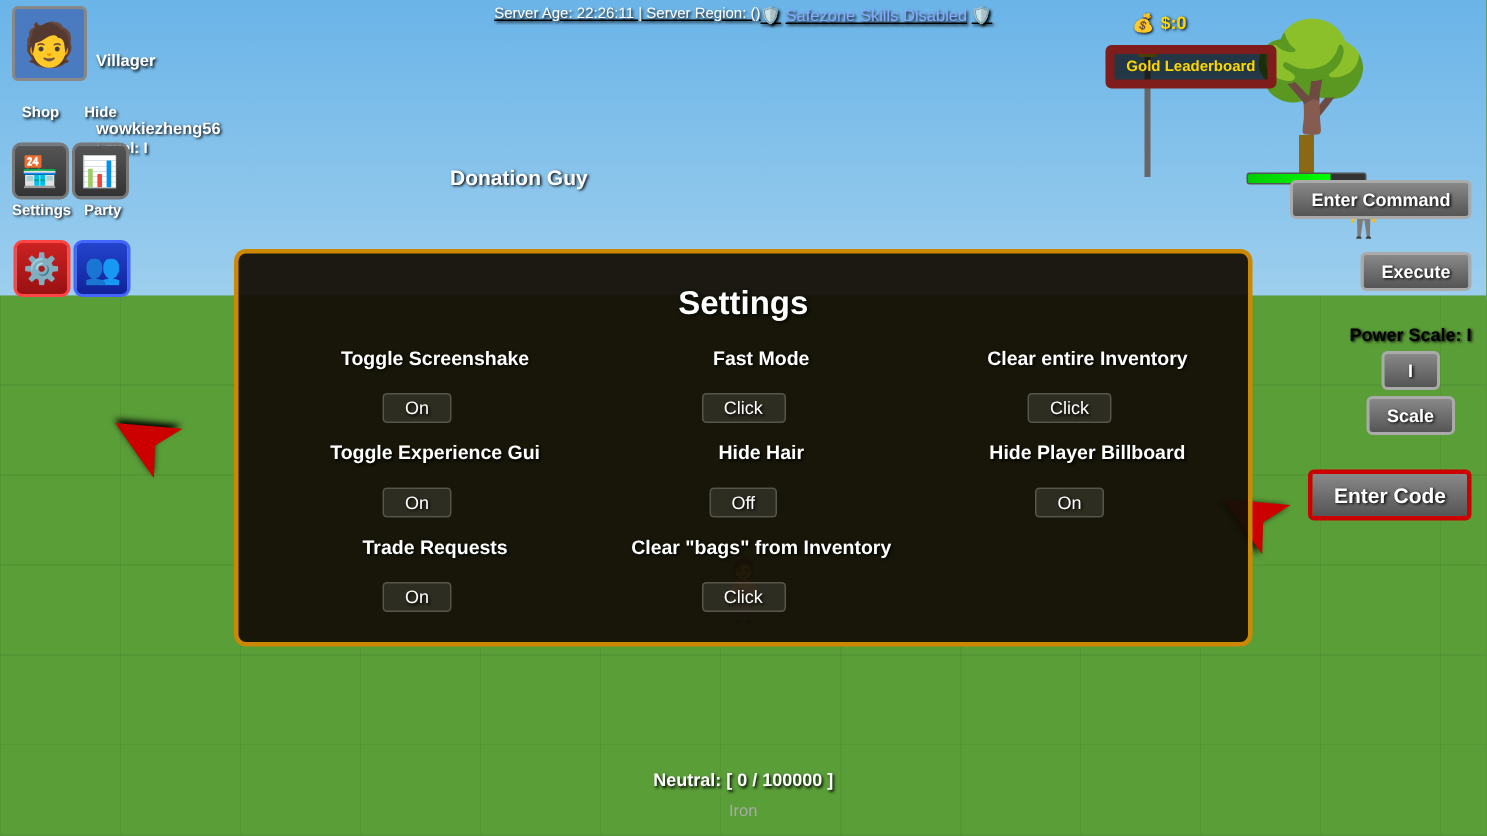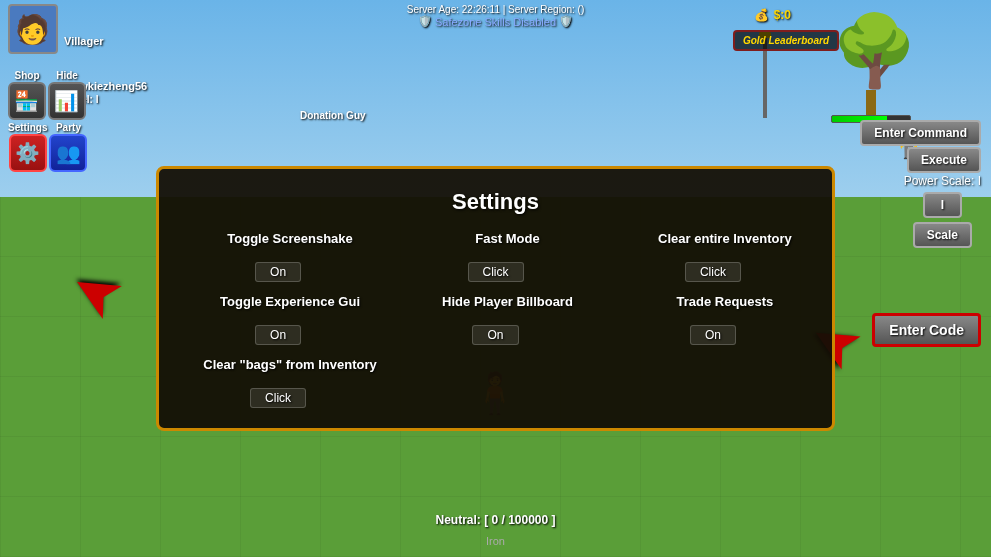--- a/index.html
+++ b/index.html
@@ -154,23 +154,24 @@
       font-weight: bold;
     }
 
     
     .center-top {
       position: absolute;
       top: 4px;
       left: 50%;
       transform: translateX(-50%);
       display: flex;
-      flex-direction: column;
-      align-items: center;
-      z-index: 10;
+      flex-direction: row;
+      align-items: flex-start;
+      z-index: 10;
+      text-decoration: underline;
     }
     .server-info {
       color: white;
       font-size: 10px;
       text-shadow: 1px 1px 2px black;
     }
     .safezone-text {
       color: #88aaff;
       font-size: 11px;
       text-shadow: 1px 1px 2px black;
@@ -207,21 +208,21 @@
 
     .sidebar-row {
       display: flex;
       gap: 2px;
     }
 
     .sidebar-item {
       display: flex;
       flex-direction: column;
       align-items: center;
-      gap: 1px;
+      gap: 14px;
     }
 
     .sidebar-label {
       color: white;
       font-size: 10px;
       text-shadow: 1px 1px 2px black;
       font-weight: bold;
     }
 
     .sidebar-btn {
@@ -249,21 +250,21 @@
     }
 
     
     .right-panel {
       position: absolute;
       right: 10px;
       top: 120px;
       z-index: 10;
       display: flex;
       flex-direction: column;
-      gap: 1px;
+      gap: 22px;
       align-items: flex-end;
     }
 
     .cmd-btn {
       background: linear-gradient(180deg, #888 0%, #555 100%);
       border: 2px solid #aaa;
       border-radius: 4px;
       color: white;
       font-size: 12px;
       font-weight: bold;
@@ -273,23 +274,23 @@
       white-space: nowrap;
     }
 
     .power-scale-container {
       display: flex;
       flex-direction: column;
       align-items: center;
       gap: 4px;
     }
     .power-scale-label {
-      color: #ffffff;
+      color: #000000;
       font-size: 12px;
-      font-weight: normal;
+      font-weight: bold;
       text-shadow: 1px 1px 2px black;
     }
     .power-scale-box {
       background: linear-gradient(180deg, #888 0%, #555 100%);
       border: 2px solid #aaa;
       border-radius: 4px;
       color: white;
       font-size: 12px;
       font-weight: bold;
       padding: 4px 16px;
@@ -395,40 +396,39 @@
       transform: translateX(-50%);
       color: #aaa;
       font-size: 11px;
       z-index: 10;
     }
 
     
     .leaderboard-sign {
       position: absolute;
       top: 30px;
-      right: 152px;
+      right: 140px;
       z-index: 5;
       background: rgba(0,0,0,0.7);
-      border: 2px solid #7f1d1d;
+      border: 6px solid #7f1d1d;
       border-radius: 4px;
       padding: 3px 8px;
       color: #FFD700;
       font-size: 10px;
       font-weight: bold;
-      font-style: italic;
     }
 
     
     .donation-sign {
       position: absolute;
       top: 110px;
       left: 300px;
       z-index: 5;
       color: white;
-      font-size: 10px;
+      font-size: 14px;
       font-weight: bold;
       text-shadow: 1px 1px 2px black;
     }
 
     
     .arrow-left {
       position: absolute;
       left: 70px;
       top: 260px;
       z-index: 15;
@@ -604,20 +604,24 @@
       <div class="setting-item">
         <div class="setting-name">Clear entire Inventory</div>
         <div class="setting-value">Click</div>
       </div>
 
       <div class="setting-item">
         <div class="setting-name">Toggle Experience Gui</div>
         <div class="setting-value">On</div>
       </div>
 
+      <div class="setting-item">
+        <div class="setting-name">Hide Hair</div>
+        <div class="setting-value">Off</div>
+      </div>
 
       <div class="setting-item">
         <div class="setting-name">Hide Player Billboard</div>
         <div class="setting-value">On</div>
       </div>
 
       <div class="setting-item">
         <div class="setting-name">Trade Requests</div>
         <div class="setting-value">On</div>
       </div>

